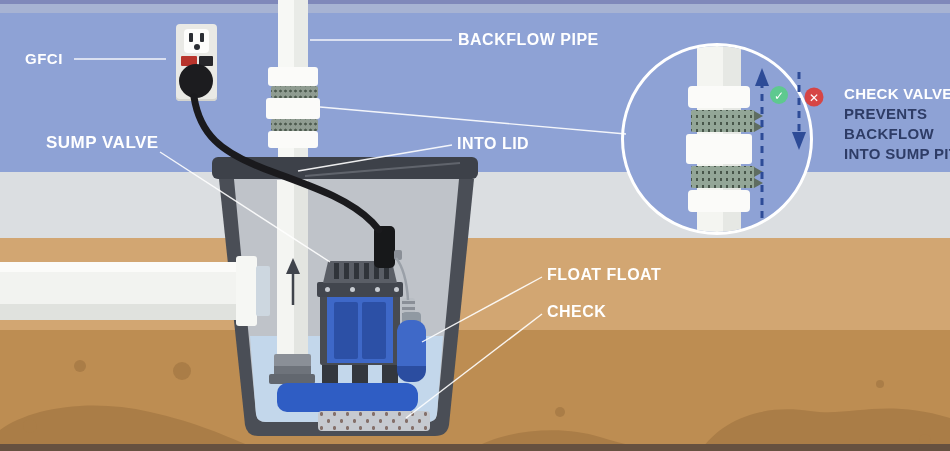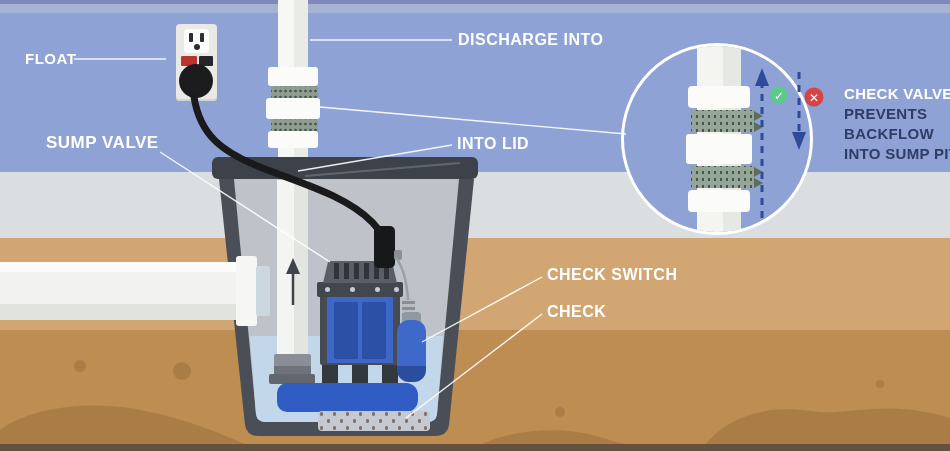--- a/index.html
+++ b/index.html
@@ -237,25 +237,25 @@
     <g>
       <circle cx="779" cy="95" r="9" fill="#5EC98F"></circle>
       <text x="779" y="100" font-size="12" text-anchor="middle">✓</text>
     </g>
     <g>
       <circle cx="814" cy="97" r="9.5" fill="#D64545"></circle>
       <text x="814" y="102" font-size="12" text-anchor="middle">✕</text>
     </g>
   </svg>
 
-  <div class="label lbl-gfci">FLOAT</div>
+  <div class="label lbl-gfci">GFCI</div>
   <div class="label lbl-sump-pump">SUMP VALVE</div>
-  <div class="label lbl-discharge">DISCHARGE INTO</div>
+  <div class="label lbl-discharge">BACKFLOW PIPE</div>
   <div class="label lbl-sump-lid">INTO LID</div>
-  <div class="label lbl-float-switch">CHECK SWITCH</div>
+  <div class="label lbl-float-switch">FLOAT FLOAT</div>
   <div class="label lbl-screen">CHECK</div>
 
   <div class="label callout-text">
     <div class="white">CHECK VALVE</div>
     <div class="navy">PREVENTS</div>
     <div class="navy">BACKFLOW</div>
     <div class="navy">INTO SUMP PIT</div>
   </div>
 
 </div>

